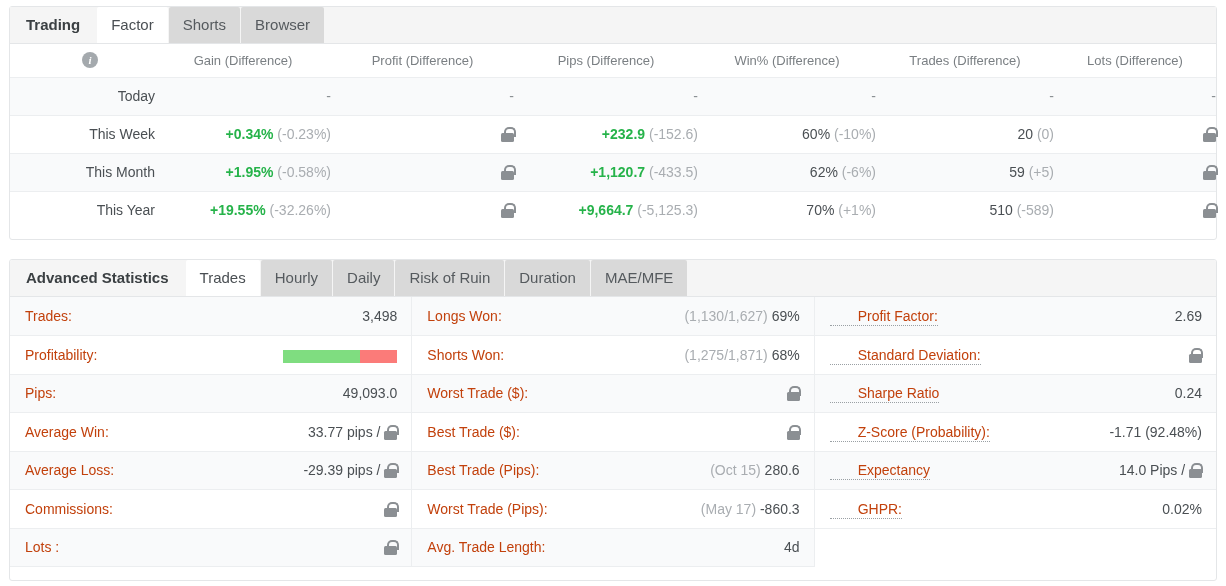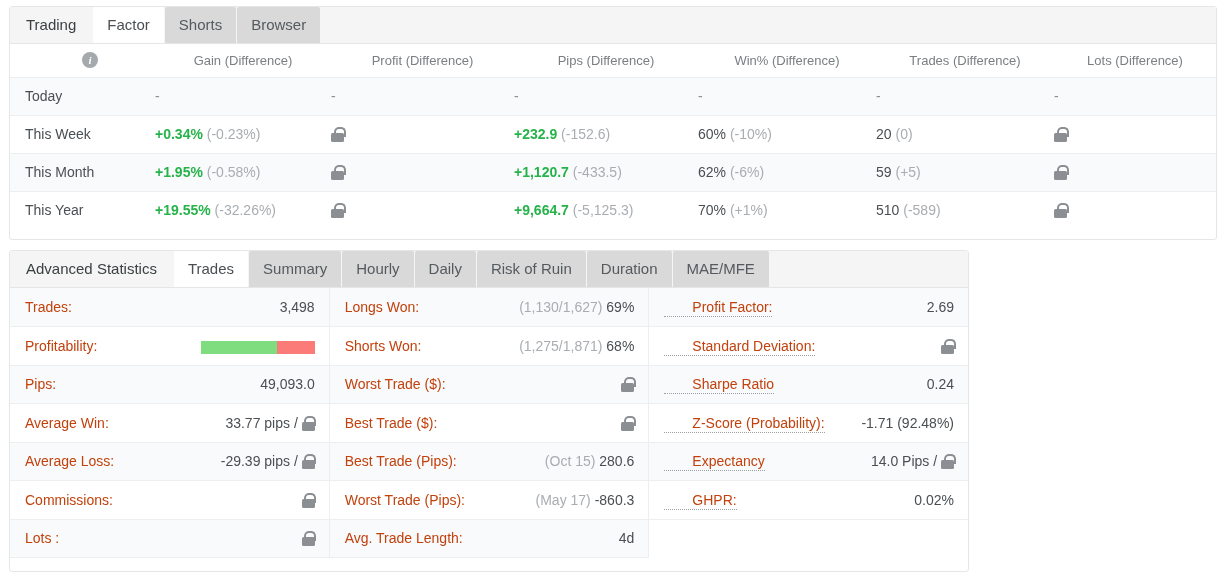--- a/index.html
+++ b/index.html
@@ -43,21 +43,21 @@
     background: #d9d9d9;
     margin-right: 1px;
     cursor: pointer;
     white-space: nowrap;
     border-top-left-radius: 2px;
     border-top-right-radius: 2px;
   }
   .tab.title {
     background: #f5f5f5;
     color: #3b4043;
-    font-weight: normal;
+    font-weight: bold;
     cursor: default;
     padding-left: 12px;
     padding-right: 16px;
   }
   .tab.active {
     background: #ffffff;
     color: #4a4f53;
   }
 
   table.grid {
@@ -72,21 +72,21 @@
     height: 33px;
     vertical-align: middle;
     border-bottom: 1px solid #eceef0;
     text-align: center;
   }
   table.grid td {
     height: 38px;
     font-size: 14px;
     color: #4a4f53;
     vertical-align: middle;
-    text-align: left;
+    text-align: right;
     border-bottom: 1px solid #eceef0;
   }
   table.grid tbody tr:nth-child(odd) td { background: #f9fafb; }
   table.grid tbody tr:nth-child(even) td { background: #ffffff; }
   table.grid tbody tr:last-child td { border-bottom: none; }
   td.label-cell, th.label-cell { text-align: left; padding-left: 15px; }
 
   .pos { color: #26b34a; font-weight: bold; }
   .diff { color: #a9adb1; }
   .plain-val { color: #4a4f53; }
@@ -128,22 +128,22 @@
     left: 0; top: 6px;
     width: 13px; height: 9px;
     background: #8b8f93;
     border-radius: 1.5px;
   }
 
   
   #stats-panel {
     position: absolute;
     left: 9px;
-    top: 250px;
-    width: 960px;
+    top: 259px;
+    width: 1208px;
     height: 322px;
     overflow: hidden;
   }
   #stats-panel .tabstrip { padding-left: 4px; }
 
   .stats-body {
     display: flex;
     width: 100%;
   }
   .stats-col {
@@ -267,21 +267,20 @@
           <td><span class="lock"></span></td>
         </tr>
       </tbody>
   </table>
 </div>
 
 <div class="panel" id="stats-panel">
   <div class="tabstrip" id="stats-tabs">
       <div class="tab title">Advanced Statistics</div>
       <div class="tab active">Trades</div>
-      <div class="tab">Summary</div>
       <div class="tab">Hourly</div>
       <div class="tab">Daily</div>
       <div class="tab">Risk of Ruin</div>
       <div class="tab">Duration</div>
       <div class="tab">MAE/MFE</div>
     </div>
   <div class="stats-body">
     <div class="stats-col">
       <table class="stats">
           <tbody id="stats-col1">

